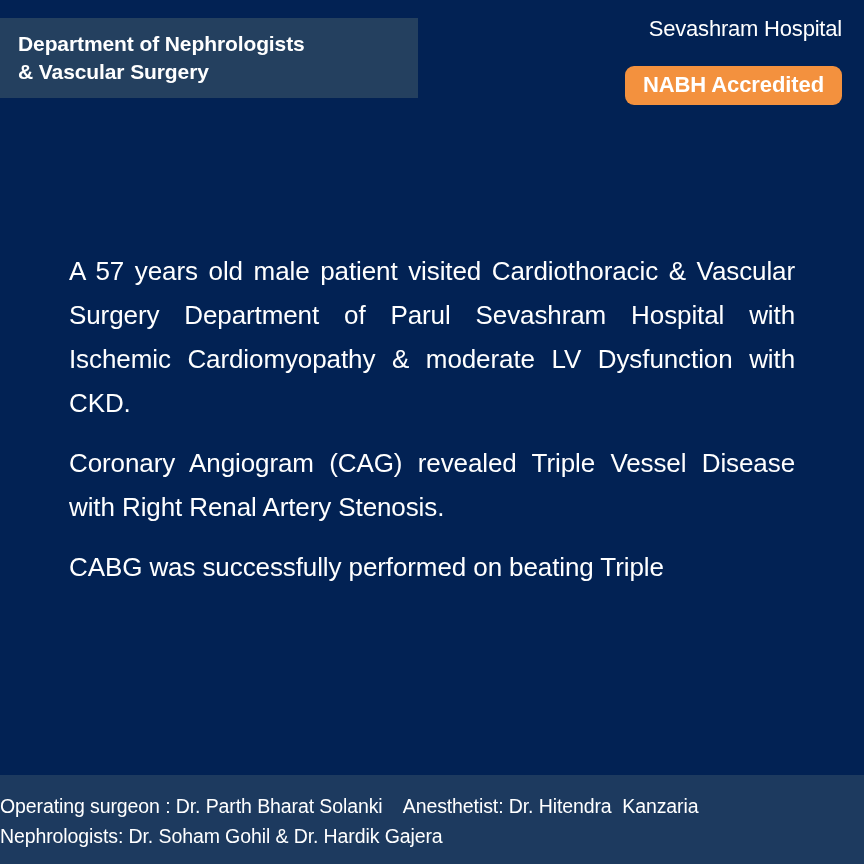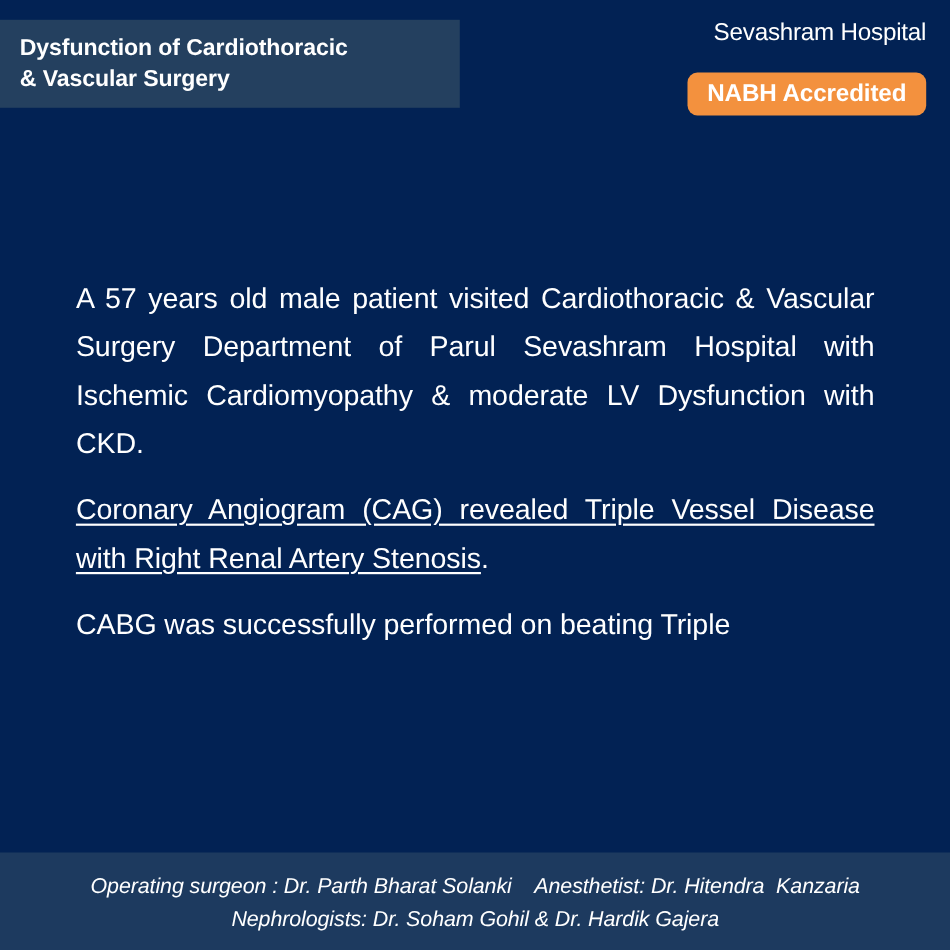--- a/index.html
+++ b/index.html
@@ -94,56 +94,53 @@
     font-size: 26px;
     line-height: 44px;
     text-align: justify;
     text-justify: inter-word;
     letter-spacing: -0.1px;
   }
   #body-copy p.last-line-left {
     text-align-last: left;
   }
   .underline-block {
-    text-decoration: underline;
     text-underline-offset: 4px;
     text-decoration-thickness: 1.6px;
   }
   .gold {
     color: #e3a955;
   }
 
   
   #footer {
     position: absolute;
     left: 0;
     bottom: 0;
     width: 864px;
     height: 89px;
     background: #1d3a5f;
-    text-align: center;
     box-sizing: border-box;
     padding-top: 16px;
-    font-style: italic;
   }
   #footer .f-line {
     color: #ffffff;
     font-size: 19.5px;
     line-height: 30px;
     letter-spacing: -0.1px;
     white-space: pre;
   }
 </style>
 </head>
 <body>
 
 <div id="header">
 
   <div id="dept-banner">
-    <div class="line">Dysfunction of Cardiothoracic</div>
+    <div class="line">Department of Nephrologists</div>
     <div class="line">&amp; Vascular Surgery</div>
   </div>
 
   <div id="brand">
     <div id="brand-hospital">Sevashram Hospital</div>
     <div id="nabh-badge">NABH Accredited</div>
   </div>
 
 </div>
 

